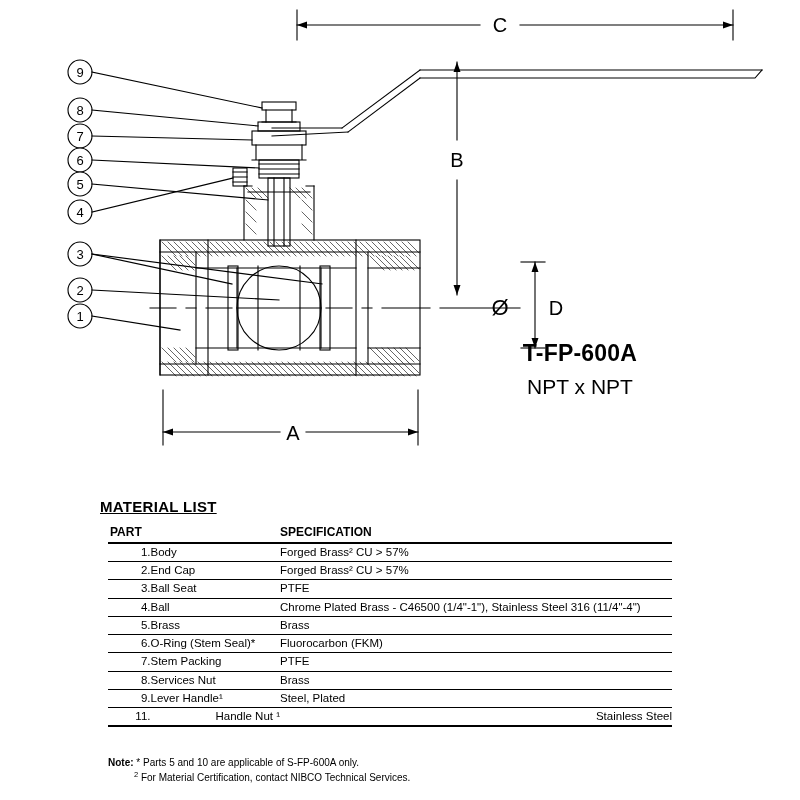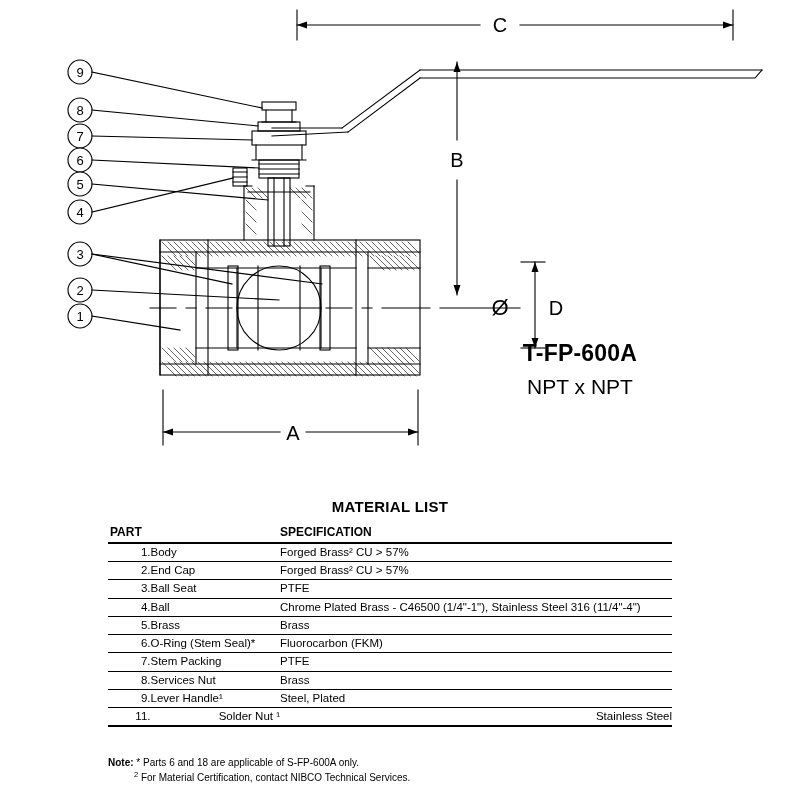--- a/index.html
+++ b/index.html
@@ -43,24 +43,24 @@
     top: 375px;
     width: 220px;
     text-align: center;
     font-size: 21px;
   }
   .ml-title {
     position: absolute;
     left: 100px;
     top: 498px;
     width: 580px;
-    text-align: center;
     font-weight: bold;
     font-size: 15px;
     letter-spacing: 0.3px;
+    text-decoration: underline;
   }
   table.material {
     position: absolute;
     left: 108px;
     top: 524px;
     width: 564px;
     border-collapse: collapse;
     font-size: 11.5px;
   }
   table.material th {
@@ -297,24 +297,24 @@
         <td class="pname">Services Nut</td>
         <td class="spec">Brass</td>
       </tr>
       <tr>
         <td class="num">9.</td>
         <td class="pname">Lever Handle¹</td>
         <td class="spec">Steel, Plated</td>
       </tr>
       <tr>
         <td class="num">11.</td>
-        <td class="pname">Solder Nut ¹</td>
+        <td class="pname">Handle Nut ¹</td>
         <td class="spec">Stainless Steel</td>
       </tr>
     </tbody>
   </table>
 
   <div class="notes">
-    <span class="nrow"><span class="lbl">Note:</span>&nbsp;<span>* Parts 6 and 18 are applicable of S-FP-600A only.</span></span>
+    <span class="nrow"><span class="lbl">Note:</span>&nbsp;<span>* Parts 5 and 10 are applicable of S-FP-600A only.</span></span>
     <span class="nrow ind2"><sup>2</sup>&nbsp;<span>For Material Certification, contact NIBCO Technical Services.</span></span>
   </div>
 
 </div>
 
 </body></html>

